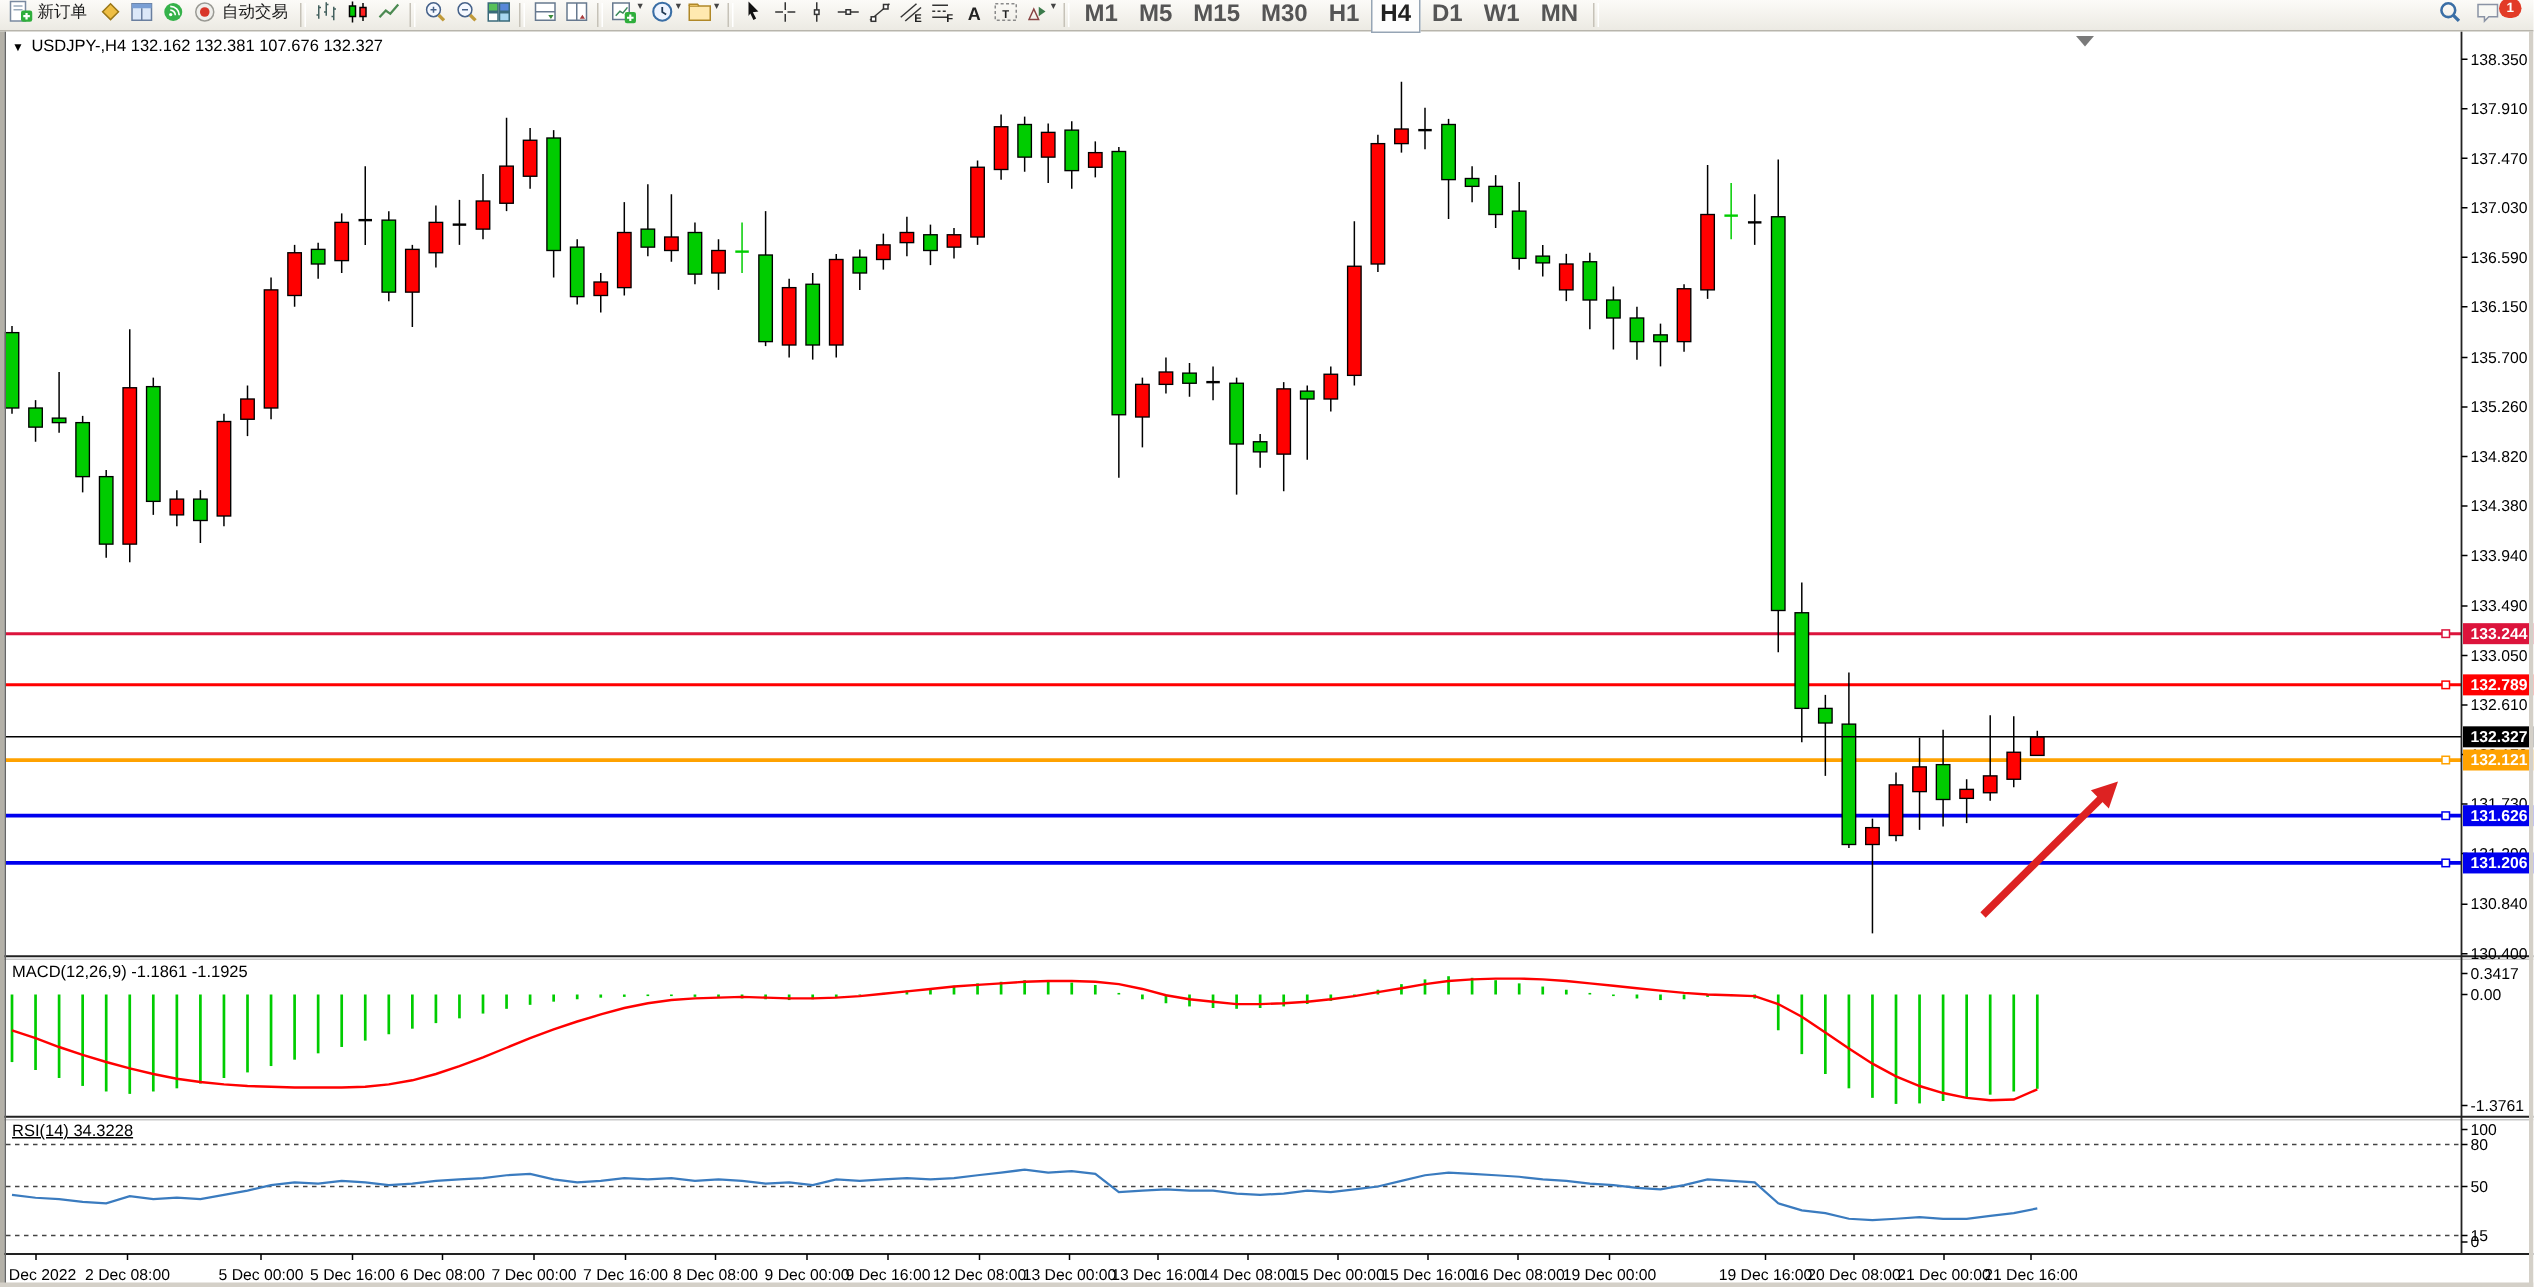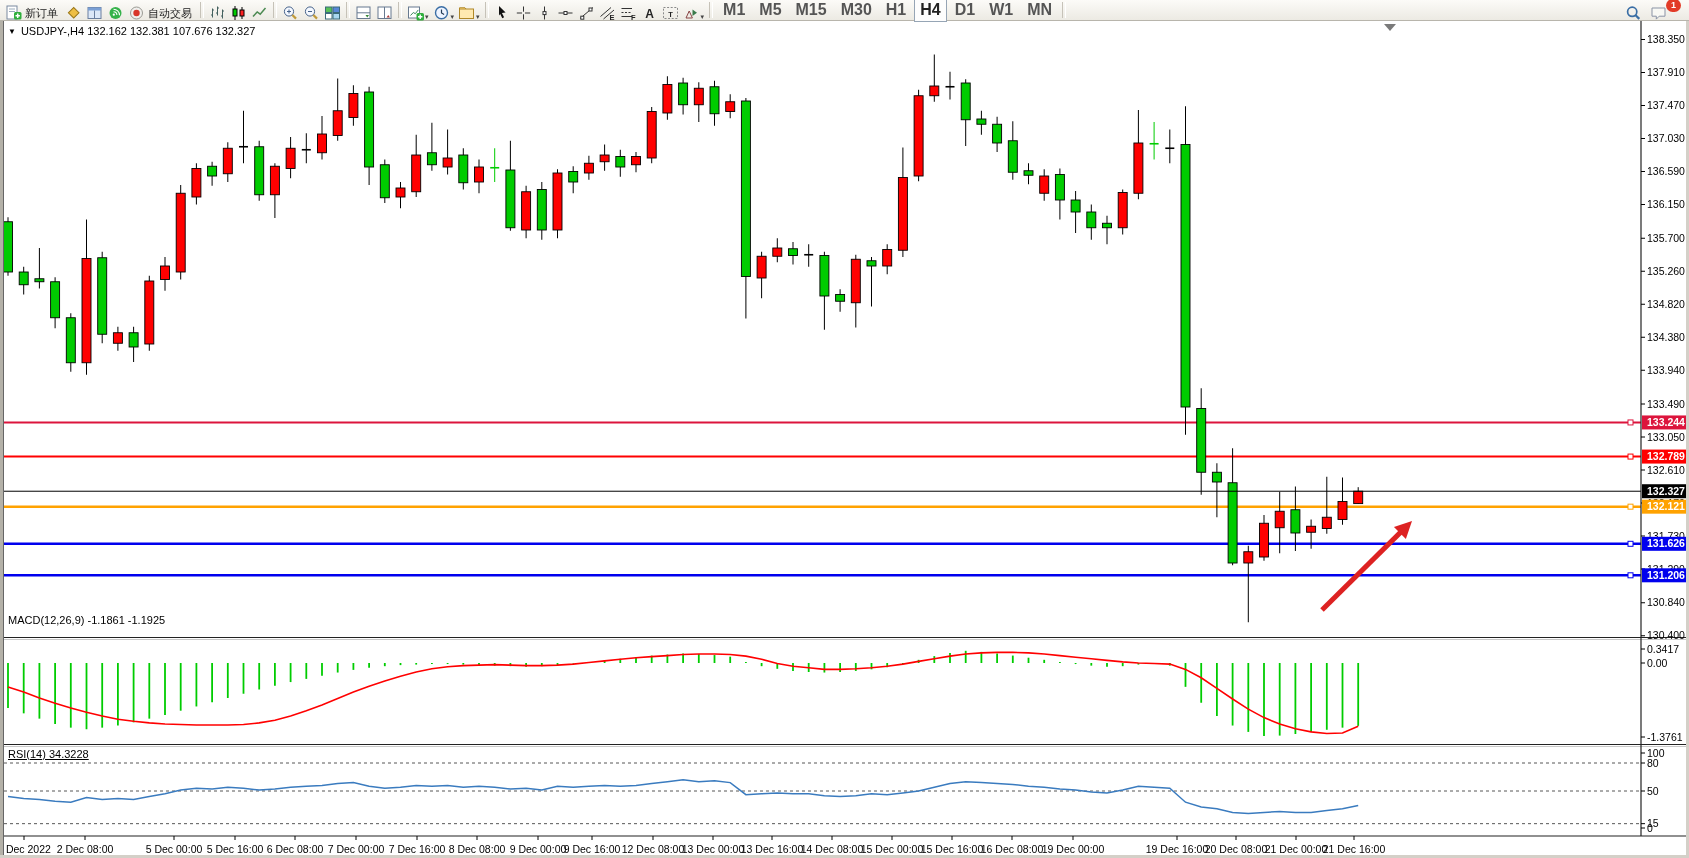--- a/index.html
+++ b/index.html
@@ -1,34 +1,34 @@
 <!DOCTYPE html>
 <html><head>
 <meta charset="utf-8">
 <style>
   html,body{margin:0;padding:0;background:#fff;}
   body{width:1689px;height:858px;overflow:hidden;font-family:"Liberation Sans",sans-serif;position:relative;}
   
   #toolbar{position:absolute;left:0;top:0;width:1689px;height:21px;background:linear-gradient(#fcfbf8,#eceae3);
     border-bottom:1px solid #b8b5ac;display:flex;align-items:center;padding-left:3px;box-sizing:border-box;z-index:6;}
-  .tbtn{height:21px;display:inline-flex;align-items:flex-end;justify-content:center;padding:0 2px;cursor:default;}
+  .tbtn{height:21px;display:inline-flex;align-items:flex-start;justify-content:center;padding:0 2px;cursor:default;}
   .tbtn svg{display:block;}
   .tbtn .lbl{font-size:11px;color:#1a1a1a;margin-left:3px;margin-right:3px;white-space:nowrap;}
   .caret{font-size:7px;color:#444;margin-left:1px;}
   .sep{width:2px;height:16px;border-left:1px solid #c6c2b8;border-right:1px solid #ffffff;margin:0 3px;}
   .tf{font-size:16px;font-weight:bold;color:#555;padding:2px 5px;margin:0 1px;border:1px solid transparent;}
   .tf.active{background:#fdfdfd;border:1px solid #96a5b5;color:#222;}
   #tb-right{margin-left:auto;display:flex;align-items:center;padding-right:8px;gap:4px;}
   .nbadge{background:#e23b27;color:#fff;border-radius:8px;font-size:9px;font-weight:bold;height:13px;min-width:9px;
     padding:0 3px;line-height:13px;text-align:center;margin-left:-7px;margin-top:-9px;}
   
   .ovl{position:absolute;z-index:4;font-size:11px;color:#000;white-space:nowrap;}
   #chart-title{left:8px;top:25px;display:flex;align-items:center;}
   #chart-title .tri{font-size:8px;margin-right:5px;color:#000;}
-  #macd-label{left:8px;top:614px;}
+  #macd-label{left:8px;top:642px;}
   #rsi-label{left:8px;top:748px;text-decoration:underline;}
   #chart-svg{position:absolute;left:0;top:0;z-index:1;}
 </style>
 </head>
 <body>
 
 <div id="toolbar">
     <span class="tbtn">
       <svg width="17" height="16" viewBox="0 0 17 16">
         <rect x="2" y="1" width="10" height="13" fill="#fff" stroke="#7a8aa0"></rect>

